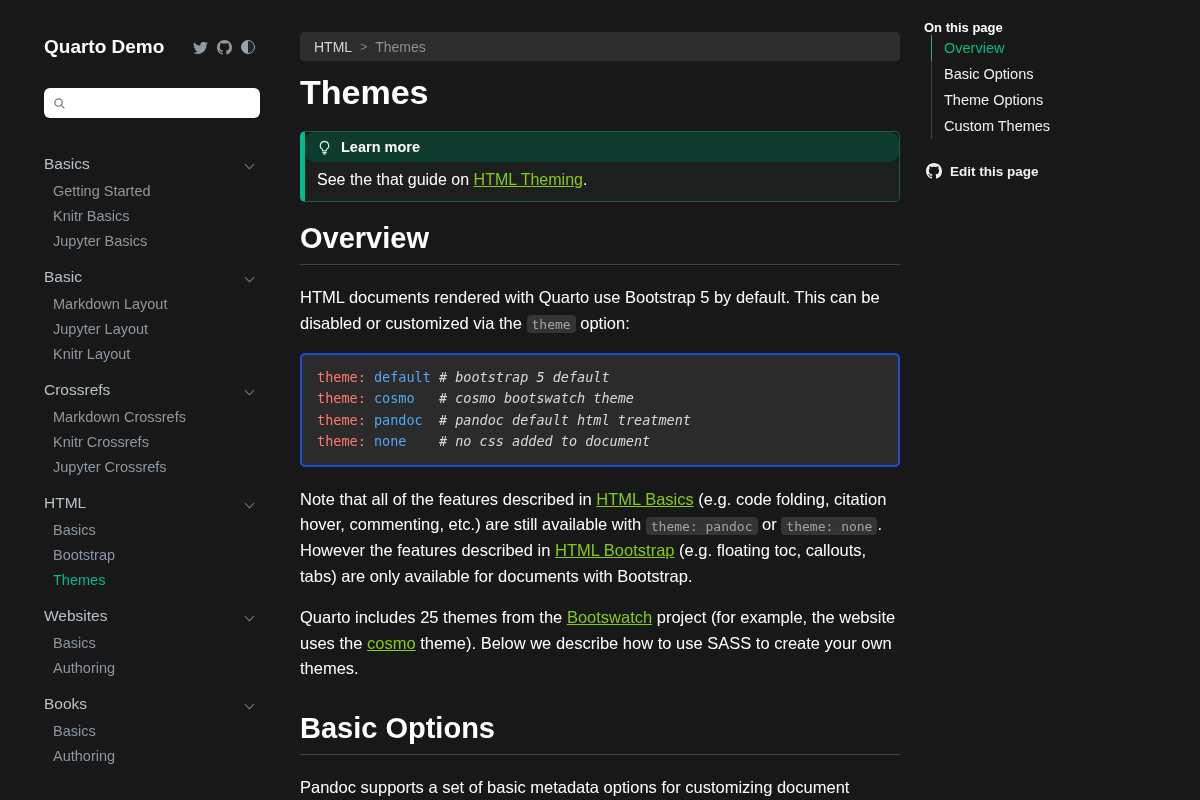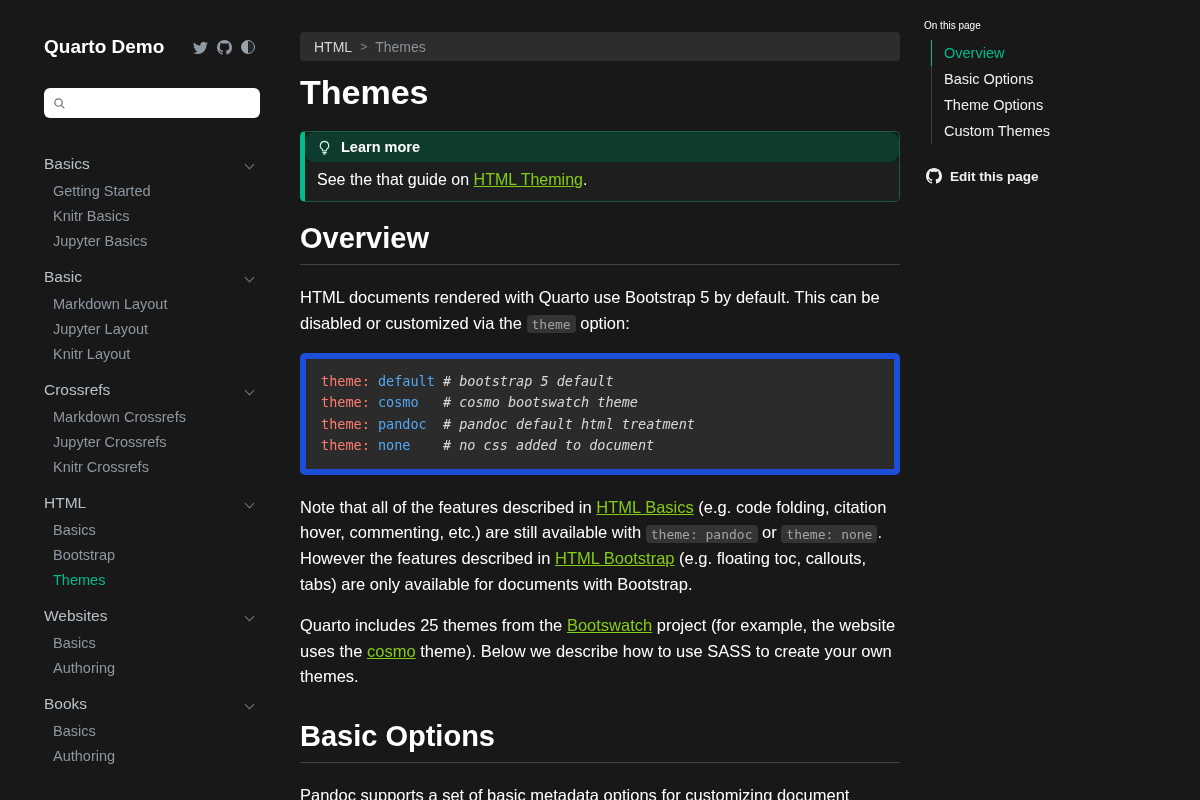--- a/index.html
+++ b/index.html
@@ -46,30 +46,30 @@
   .callout-body { background:#1d1f1e; padding:9px 12px 12px; font-size:16px; }
 
   h2 { font-size:29px; font-weight:700; line-height:1.15; padding-bottom:9px;
        border-bottom:1px solid #434343; margin:30px 0 20px; }
   h2.first { margin-top:0; }
   p { font-size:16.5px; line-height:1.55; margin-bottom:16px; color:#fff; }
   a.lnk { color:#84cc16; text-decoration:underline; cursor:pointer; }
   code.ic { font-family:"DejaVu Sans Mono","Liberation Mono",monospace; font-size:13px;
             background:#343434; color:#a3a3a3; padding:1.5px 5px; border-radius:4px; }
 
-  .codeblock { background:#2b2b2b; border:6px solid #1d4ed8; border-radius:5px; padding:12px 15px;
+  .codeblock { background:#2b2b2b; border:2px solid #1d4ed8; border-radius:5px; padding:12px 15px;
                font-family:"DejaVu Sans Mono","Liberation Mono",monospace; font-size:13.5px;
                line-height:1.6; white-space:pre; margin:0 0 20px; }
   .tok-key { color:#ff7b6e; }
   .tok-val { color:#52a7f0; }
   .tok-com { color:#d8d8d8; font-style:italic; }
 
   
   .toc { flex:1; padding:20px 0 0 24px; }
-  .toc-title { font-size:10px; font-weight:400; margin-bottom:9px; }
+  .toc-title { font-size:13px; font-weight:700; }
   .toc-list { list-style:none; border-left:1px solid #404040; margin-left:7px; }
   .toc-list li { font-size:14.5px; color:#eef1f3; padding:5px 0 5px 12px; margin-left:-1px;
                  border-left:1px solid transparent; cursor:pointer; }
   .toc-list li.active { color:#00bc8c; border-left-color:#00bc8c; }
   .edit { display:flex; align-items:center; gap:8px; margin-top:24px; font-size:13.5px;
           font-weight:700; color:#eef1f3; cursor:pointer; margin-left:2px; }
 </style>
 </head>
 <body>
 
@@ -118,22 +118,22 @@
         <a class="nav-item">Jupyter Layout</a>
         <a class="nav-item">Knitr Layout</a>
       </div>
 
       <div class="nav-sec">
         <div class="sec-head">
           <span class="sec-label">Crossrefs</span>
           <span class="chev"></span>
         </div>
         <a class="nav-item">Markdown Crossrefs</a>
+        <a class="nav-item">Knitr Crossrefs</a>
         <a class="nav-item">Jupyter Crossrefs</a>
-        <a class="nav-item">Knitr Crossrefs</a>
       </div>
 
       <div class="nav-sec">
         <div class="sec-head">
           <span class="sec-label">HTML</span>
           <span class="chev"></span>
         </div>
         <a class="nav-item">Basics</a>
         <a class="nav-item">Bootstrap</a>
         <a class="nav-item active">Themes</a>

